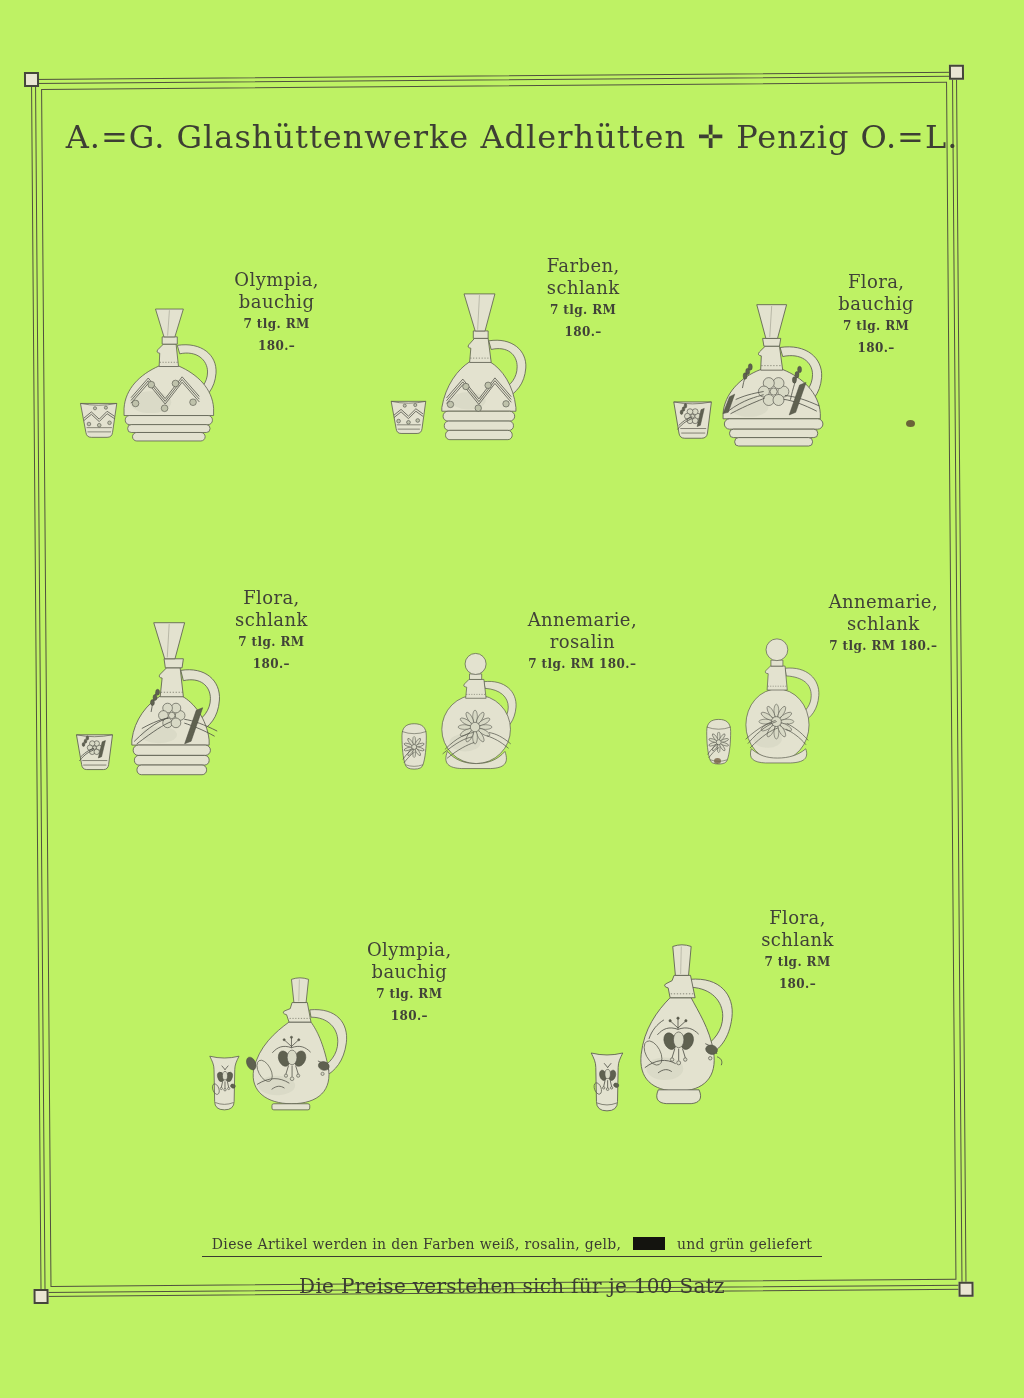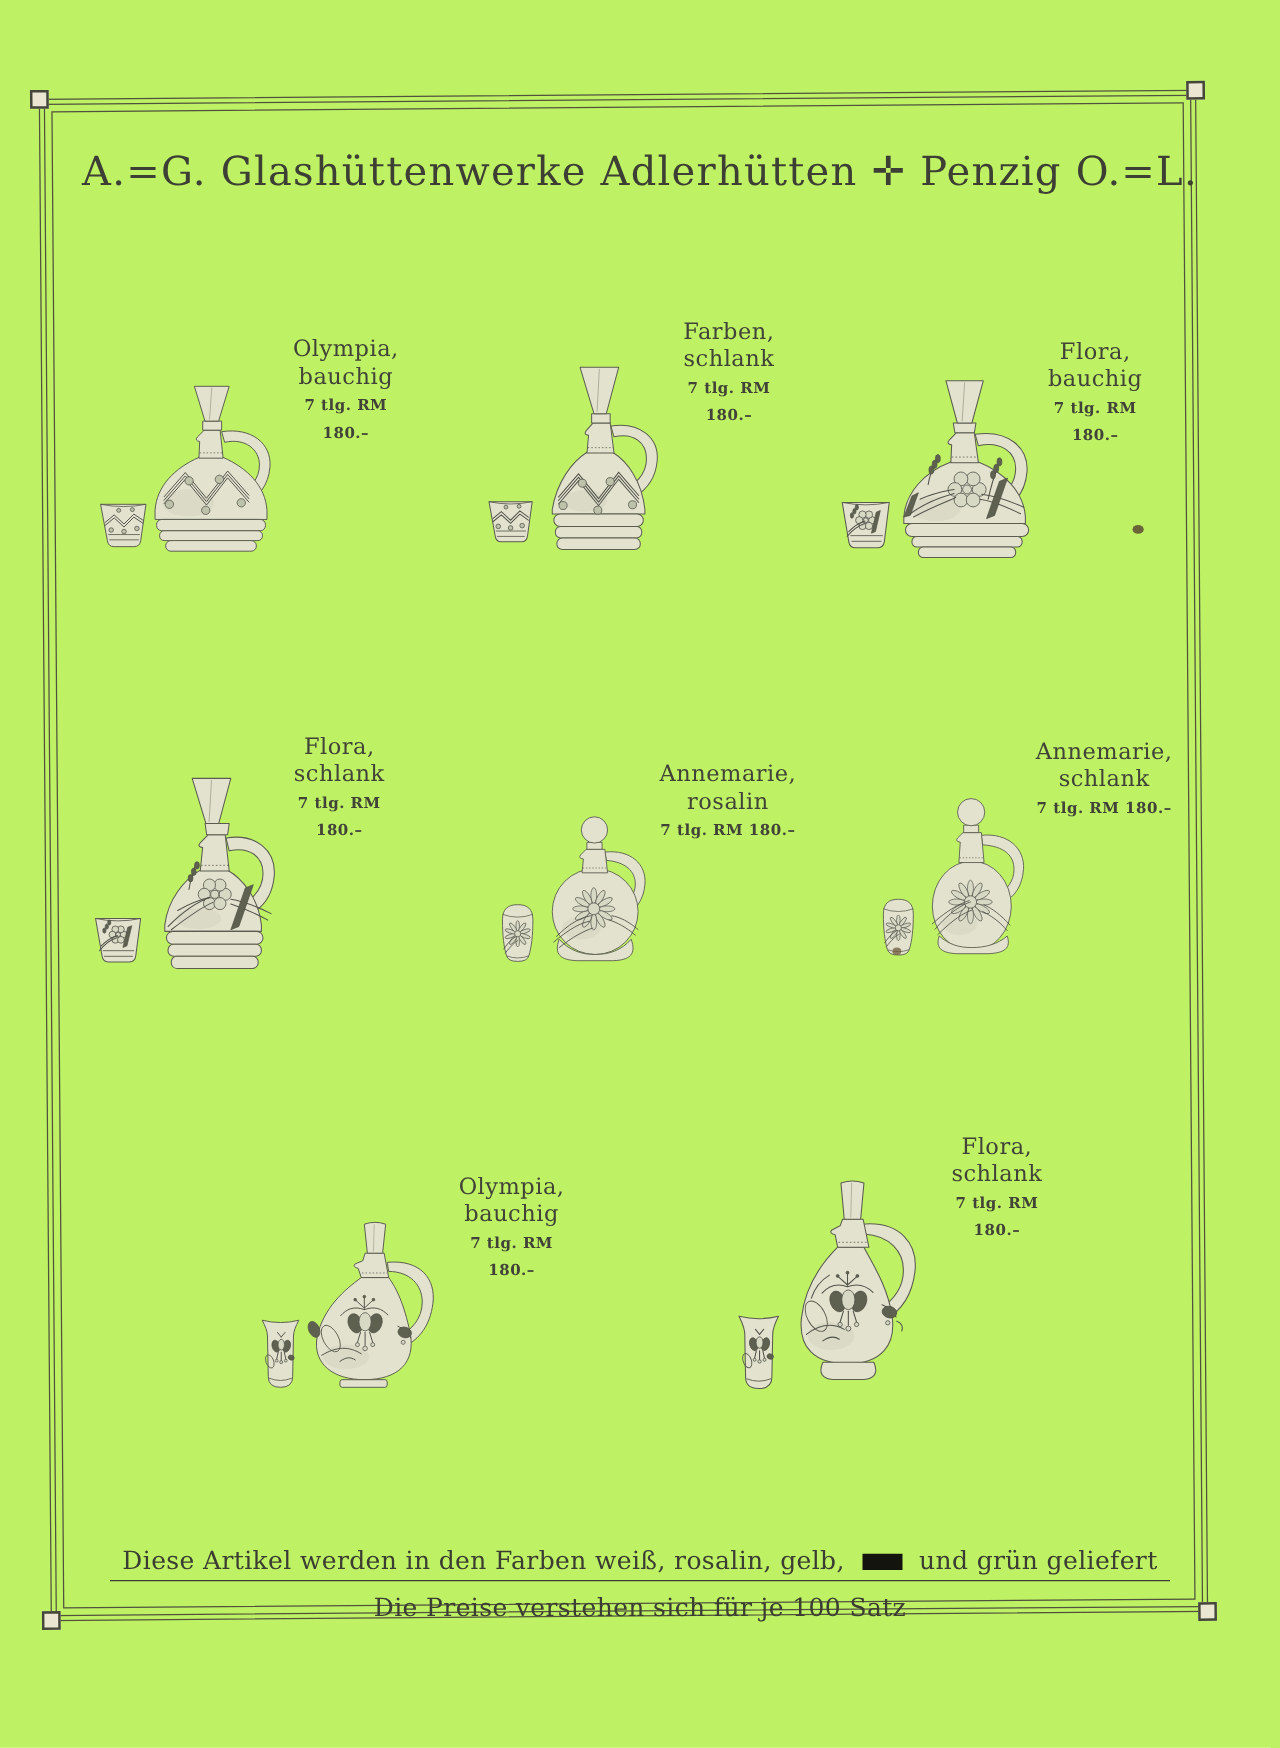--- a/index.html
+++ b/index.html
@@ -30,21 +30,21 @@
   .glass{fill:#e3e2cf;stroke:#5b5c4f;stroke-width:1.3;stroke-linejoin:round;}
   .line{fill:none;stroke:#5b5c4f;stroke-width:1.1;}
   .deco{fill:none;stroke:#52534a;stroke-width:1.3;stroke-linecap:round;}
   .dash{fill:none;stroke:#5b5c4f;stroke-width:1;stroke-dasharray:2 2.6;}
   .dark{fill:#5f6150;stroke:#4a4b40;stroke-width:.8;}
   .dot{fill:#bfc2ab;stroke:#52534a;stroke-width:1;}
   .petal{fill:#d8d9c5;stroke:#52534a;stroke-width:1;}
   .shade{fill:#cfd1bc;opacity:.45;stroke:none;}
 
   .footnote1{position:absolute;top:1236px;left:0;width:100%;text-align:center;
-             font-size:20px;color:#3b3c32;letter-spacing:.3px;}
+             font-size:14px;color:#3b3c32;letter-spacing:.3px;}
   .underlined{display:inline-block;border-bottom:1.7px solid #3b3c32;padding:0 10px 4px 10px;}
   .redacted{display:inline-block;width:32px;height:13px;background:#14140f;margin:0 7px;vertical-align:-1px;}
   .footnote2{position:absolute;top:1274px;left:0;width:100%;text-align:center;
              font-size:20px;color:#3b3c32;letter-spacing:.3px;}
   .spot{position:absolute;border-radius:50%;}
   .spot-a{left:906px;top:420px;width:9px;height:7px;background:#5c4b30;opacity:.85;}
   .spot-b{left:714px;top:758px;width:7px;height:6px;background:#6e5a3c;opacity:.75;}
 </style>
 </head>
 <body>

